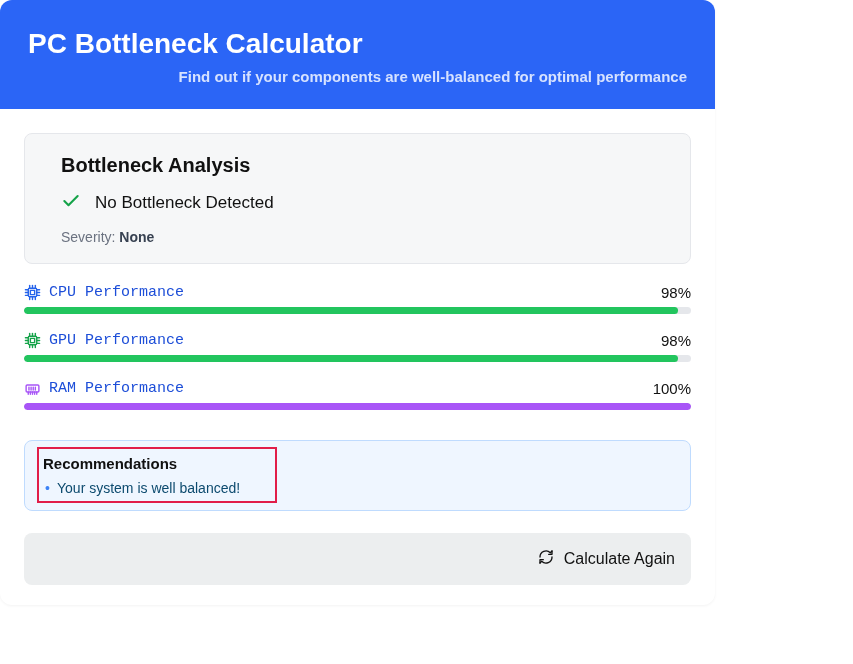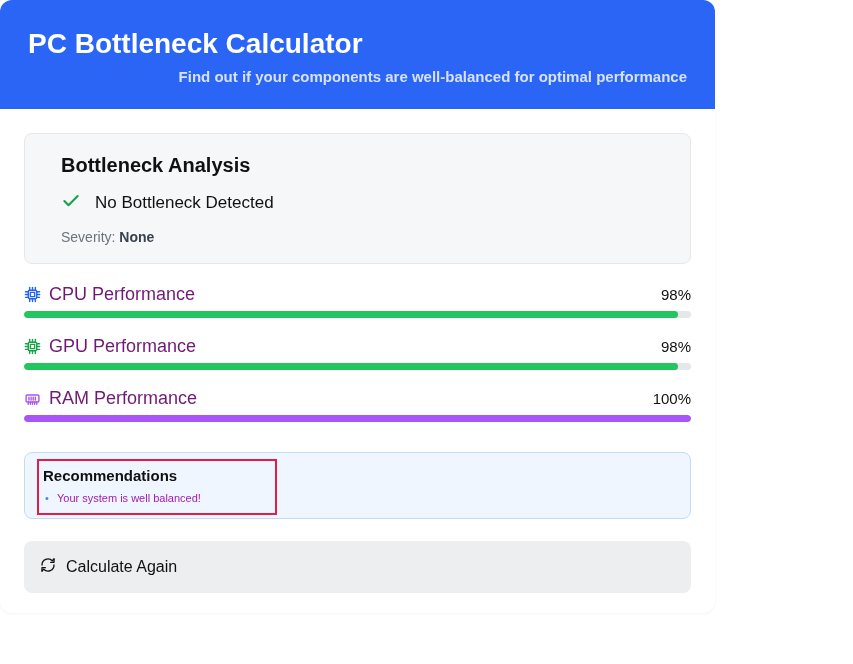--- a/index.html
+++ b/index.html
@@ -78,22 +78,23 @@
       align-items: center;
       justify-content: space-between;
       margin-bottom: 6px;
     }
     .metric-left {
       display: flex;
       align-items: center;
       gap: 8px;
     }
     .metric-label {
-      font-size: 18px;
-      color: #701a75;
+      font-size: 15px;
+      color: #1d4ed8;
+      font-family: Liberation Mono, monospace;
     }
     .metric-value {
       font-size: 15px;
       color: #111;
     }
     .chip-icon { display: inline-flex; }
     .progress-track {
       width: 100%;
       height: 7px;
       background: #e5e7eb;
@@ -128,43 +129,43 @@
       font-size: 15px;
       font-weight: 700;
       color: #111;
       margin-bottom: 8px;
     }
     .recommend-box ul {
       list-style: none;
       padding-left: 2px;
     }
     .recommend-box li {
-      font-size: 11px;
-      color: #a21caf;
+      font-size: 14px;
+      color: #0c4a6e;
       position: relative;
       padding-left: 12px;
     }
     .recommend-box li::before {
       content: "•";
       position: absolute;
       left: 0;
       color: #3b82f6;
     }
     .calc-button {
       width: 100%;
       background: #eceeef;
       border: none;
       border-radius: 8px;
       padding: 16px;
       font-size: 16px;
       color: #111;
       cursor: pointer;
       display: flex;
       align-items: center;
-      justify-content: flex-start;
+      justify-content: flex-end;
       gap: 10px;
       font-family: inherit;
     }
   </style>
 </head>
 <body>
 
 <div class="card">
   <div class="header">
     <h1>PC Bottleneck Calculator</h1>

